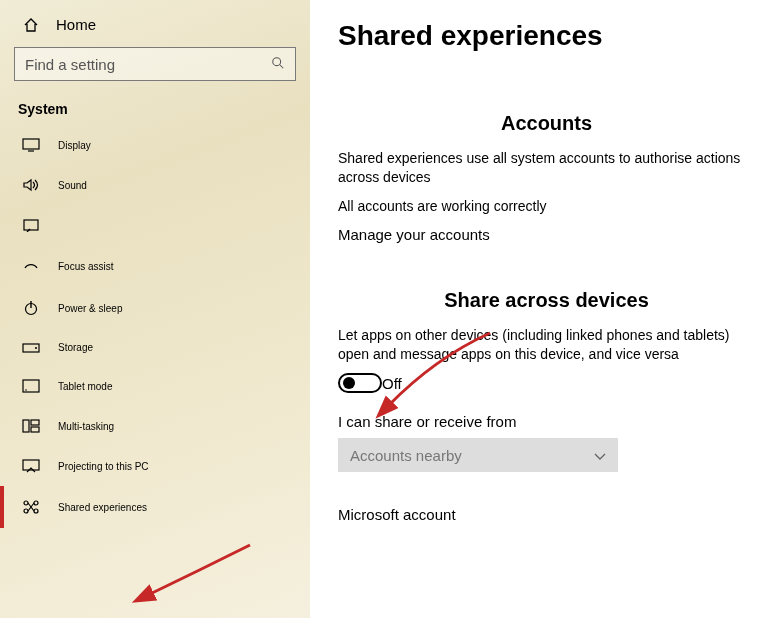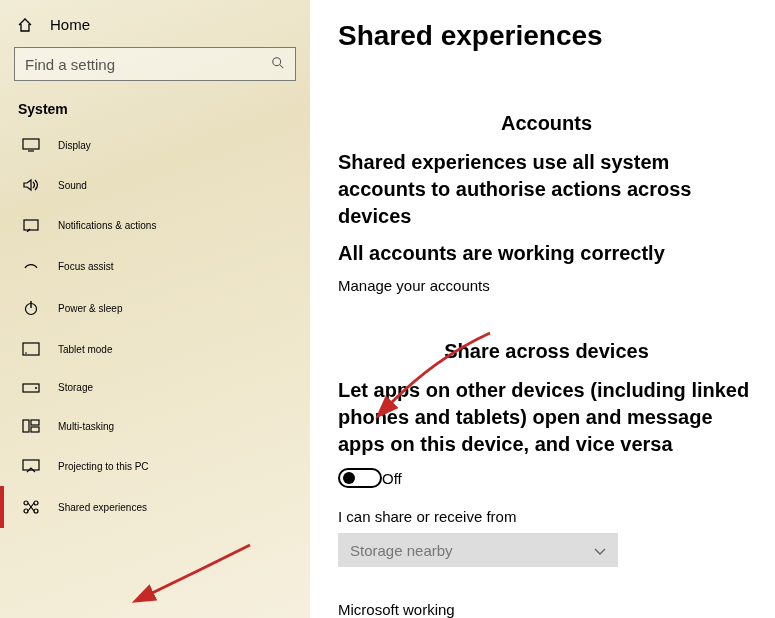--- a/index.html
+++ b/index.html
@@ -17,21 +17,21 @@
     width: 310px;
     height: 100%;
     background: linear-gradient(160deg, #f1ecd6 0%, #e9e0c0 30%, #efe7cb 60%, #f5f0de 100%);
     padding: 10px 0;
     position: relative;
   }
   .home-row {
     display: flex;
     align-items: center;
     gap: 16px;
-    padding: 6px 20px 14px 16px;
+    padding: 6px 20px 14px 22px;
     font-size: 15px;
   }
   .home-row .icon { width:18px; display:flex; justify-content:center;}
   .search-box {
     margin: 0 14px 16px 14px;
     height: 34px;
     border: 1px solid #7a7a7a;
     background: rgba(255,255,255,0.45);
     display: flex;
     align-items: center;
@@ -68,25 +68,24 @@
     margin-top: 6px;
   }
   .section-title {
     font-size: 20px;
     font-weight: 600;
     margin-bottom: 14px;
     margin-top: 6px;
     text-align: center;
   }
   .body-text {
-    font-size: 20px;
+    font-size: 14px;
     line-height: 1.35;
     margin-bottom: 10px;
     max-width: 420px;
-    font-weight: bold;
   }
   .link {
     color: #0067b8;
     font-size: 15px;
     cursor: pointer;
     margin-bottom: 26px;
     display: inline-block;
   }
   .link.brick { color:#000000; }
   .toggle-row {
@@ -176,56 +175,55 @@
       </span>
     <span>Sound</span>
   </div>
   <div class="nav-item">
     <span class="icon">
         <svg width="18" height="14" viewBox="0 0 18 14">
           <rect x="2" y="2" width="14" height="10" fill="none" stroke="#000" stroke-width="1.2"></rect>
           <path d="M5 14 L8 11" stroke="#000" stroke-width="1.2"></path>
         </svg>
       </span>
-    <span>Notifications &amp; actions</span>
   </div>
   <div class="nav-item">
     <span class="icon">
         <svg width="18" height="16" viewBox="0 0 18 16">
           <path d="M3 10 A7 7 0 0 1 15 10" fill="none" stroke="#000" stroke-width="1.3"></path>
         </svg>
       </span>
     <span>Focus assist</span>
   </div>
   <div class="nav-item">
     <span class="icon">
         <svg width="16" height="16" viewBox="0 0 16 16">
           <circle cx="8" cy="9" r="5.5" fill="none" stroke="#000" stroke-width="1.2"></circle>
           <line x1="8" y1="1" x2="8" y2="8" stroke="#000" stroke-width="1.4"></line>
         </svg>
       </span>
     <span>Power &amp; sleep</span>
   </div>
   <div class="nav-item">
     <span class="icon">
-        <svg width="18" height="14" viewBox="0 0 18 14">
-          <rect x="1" y="1" width="16" height="12" fill="none" stroke="#000" stroke-width="1.2"></rect>
-          <circle cx="4" cy="11" r="0.8" fill="#000"></circle>
-        </svg>
-      </span>
-    <span>Tablet mode</span>
-  </div>
-  <div class="nav-item">
-    <span class="icon">
         <svg width="18" height="10" viewBox="0 0 18 10">
           <rect x="1" y="1" width="16" height="8" fill="none" stroke="#000" stroke-width="1.2"></rect>
           <circle cx="14" cy="5" r="1" fill="#000"></circle>
         </svg>
       </span>
     <span>Storage</span>
+  </div>
+  <div class="nav-item">
+    <span class="icon">
+        <svg width="18" height="14" viewBox="0 0 18 14">
+          <rect x="1" y="1" width="16" height="12" fill="none" stroke="#000" stroke-width="1.2"></rect>
+          <circle cx="4" cy="11" r="0.8" fill="#000"></circle>
+        </svg>
+      </span>
+    <span>Tablet mode</span>
   </div>
   <div class="nav-item">
     <span class="icon">
         <svg width="18" height="14" viewBox="0 0 18 14">
           <rect x="1" y="1" width="6" height="12" fill="none" stroke="#000" stroke-width="1.2"></rect>
           <rect x="9" y="1" width="8" height="5" fill="none" stroke="#000" stroke-width="1.2"></rect>
           <rect x="9" y="8" width="8" height="5" fill="none" stroke="#000" stroke-width="1.2"></rect>
         </svg>
       </span>
     <span>Multi-tasking</span>
@@ -276,29 +274,29 @@
   <div class="section-title" style="margin-top:20px">Share across devices</div>
   <div class="body-text">Let apps on other devices (including linked phones and tablets) open and message apps on this device, and vice versa</div>
   <div class="toggle-row">
     <div class="toggle">
         <div class="knob"></div>
       </div>
     <span class="toggle-label">Off</span>
   </div>
   <div class="label-small">I can share or receive from</div>
   <div class="select">
-    <span>Storage nearby</span>
+    <span>Accounts nearby</span>
     <span class="chev">
       <svg width="12" height="8" viewBox="0 0 12 8">
           <path d="M1 1 L6 6 L11 1" fill="none" stroke="#666" stroke-width="1.4"></path>
         </svg>
     </span>
   </div>
 
-  <a class="link brick" style="margin-top:6px">Microsoft working</a>
+  <a class="link brick" style="margin-top:6px">Microsoft account</a>
 
   
   <div class="arrow" style="left:380px; top:328px;">
     <svg width="120" height="90">
         <defs>
           <marker id="ah2" markerWidth="10" markerHeight="10" refX="2" refY="3" orient="auto">
             <path d="M0,0 L0,6 L8,3 z" fill="#c62828"></path>
           </marker>
         </defs>
     <path d="M110 5 Q55 30 8 78" stroke="#c62828" stroke-width="3" fill="none" marker-end="url(#ah2)"></path>

